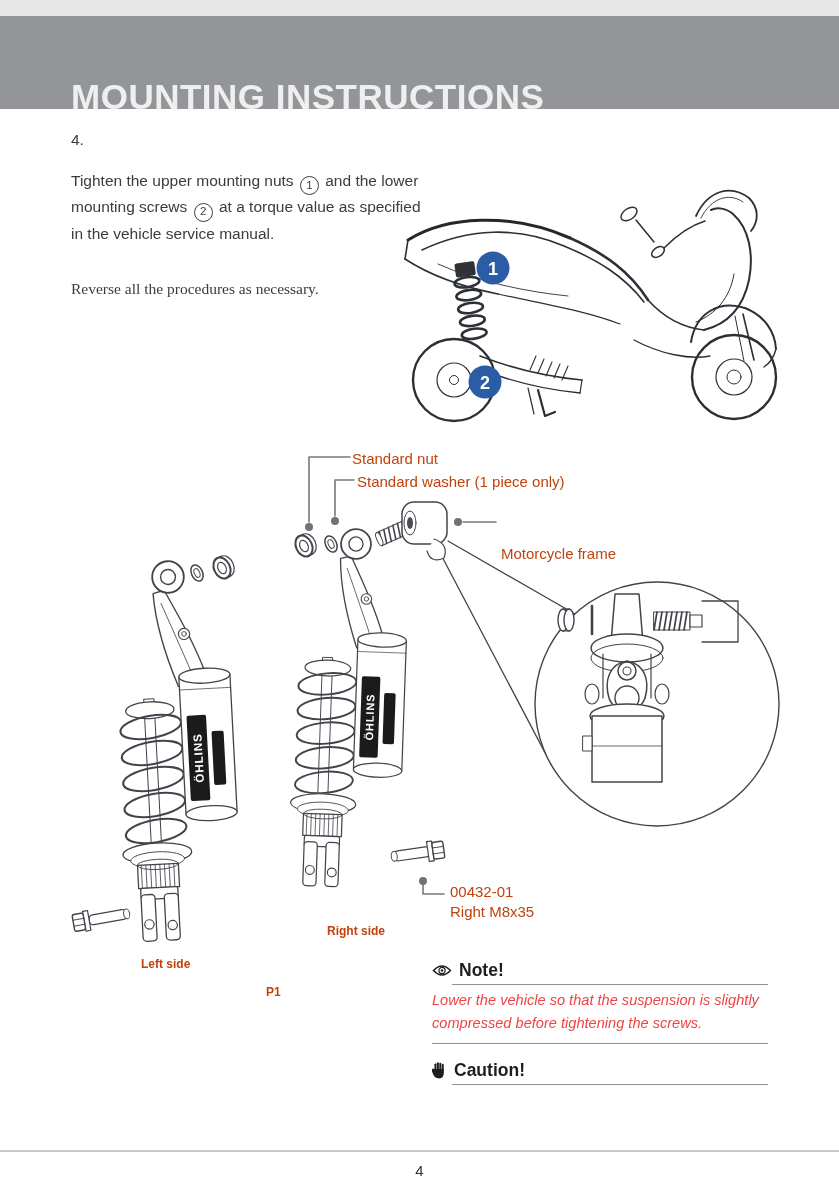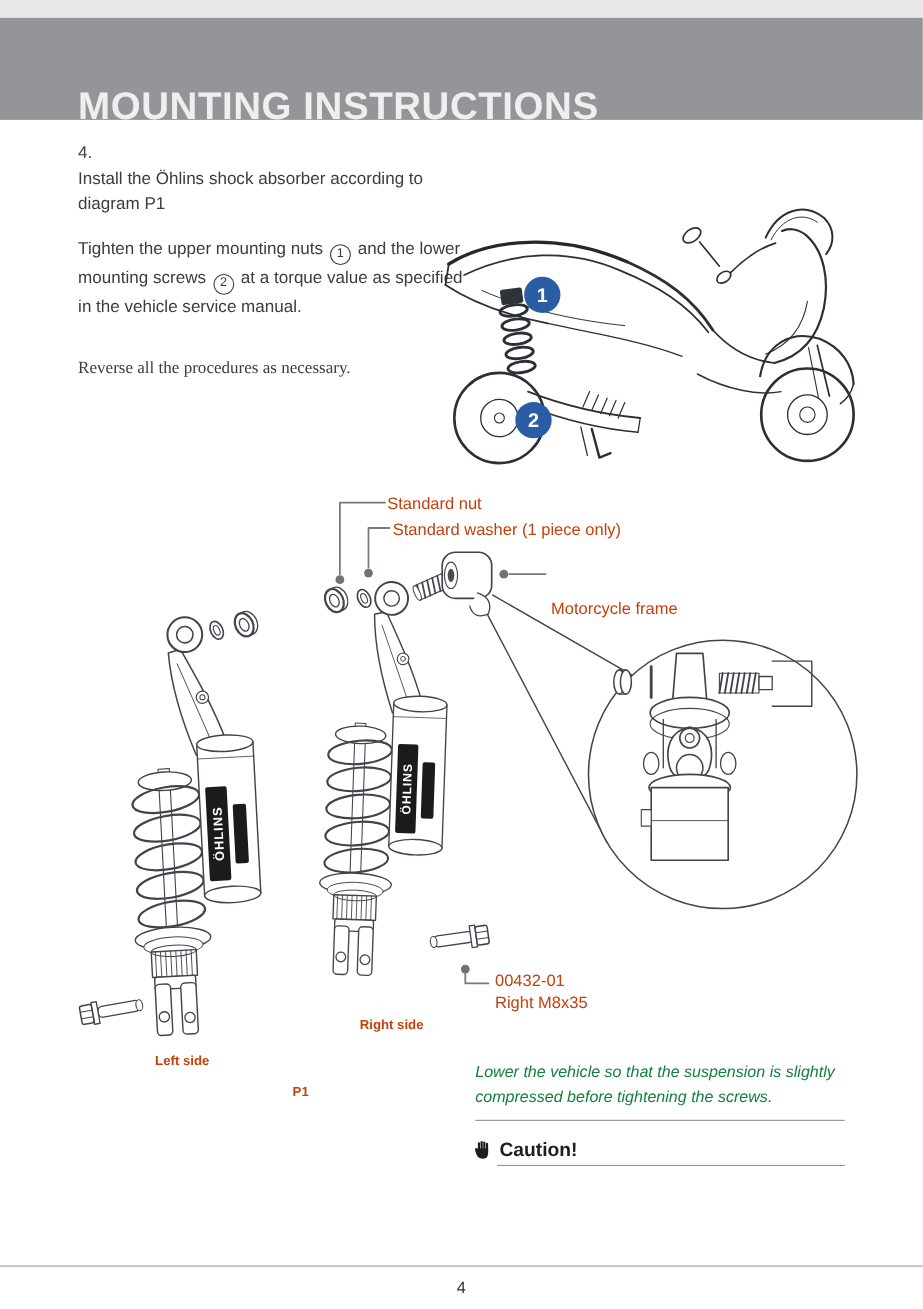--- a/index.html
+++ b/index.html
@@ -23,41 +23,40 @@
   svg{display:block;}
   
   .dlabel{position:absolute;font-size:15px;line-height:20px;color:#c2410c;white-space:nowrap;}
   .dlabel.bold{font-weight:bold;font-size:12px;}
   
   .note-col{position:absolute;left:432px;top:944px;width:336px;}
   .section-heading{position:relative;display:flex;align-items:center;gap:7px;
                    font-size:17.5px;font-weight:bold;color:#1e1e1e;padding-bottom:4px;}
   .section-heading::after{content:'';position:absolute;left:20px;right:0;bottom:0;
                           border-bottom:1.5px solid #8f9194;}
-  .section-body{font-style:italic;font-size:14.6px;line-height:23px;color:#15803d;
+  .section-body{font-style:italic;font-size:14.6px;line-height:23px;color:#ef4444;
                 padding:4px 0 8px 0;border-bottom:1.5px solid #8f9194;}
   .caution-block{margin-top:16px;}
   .hicon{flex:0 0 auto;}
   
   .footer-rule{position:absolute;left:0;top:1134px;width:839px;height:2px;background:#c8c9cb;}
   .page-number{position:absolute;left:0;top:1146px;width:839px;text-align:center;
                font-size:15px;color:#333;}
 </style>
 </head>
 <body>
 
 <div class="page">
 
   <div class="header">
     <h1>MOUNTING INSTRUCTIONS</h1>
   </div>
 
   <div class="instructions">
     <p>4.</p>
-    <p class="para-install">Install the Öhlins shock absorber according to diagram P1</p>
     <p class="para-tighten"><span>Tighten the upper mounting nuts</span> <span class="circ">1</span> <span>and the lower mounting screws</span> <span class="circ">2</span> <span>at a torque value as specified in the vehicle service manual.</span></p>
     <p class="para-reverse">Reverse all the procedures as necessary.</p>
   </div>
 
   <div class="scooter-wrap">
     <svg width="440" height="270" viewBox="0 0 440 270" xmlns="http://www.w3.org/2000/svg">
       <g fill="none" stroke="#2c3036" stroke-linecap="round" stroke-linejoin="round">
 
         <circle cx="56" cy="216" r="41" stroke-width="2.4"></circle>
         <circle cx="56" cy="216" r="17" stroke-width="1.2"></circle>
@@ -285,20 +284,28 @@
   <div class="dlabel" style="left:357px;top:456px;">Standard washer (1 piece only)</div>
   <div class="dlabel" style="left:501px;top:528px;">Motorcycle frame</div>
   <div class="dlabel" style="left:450px;top:866px;">00432-01</div>
   <div class="dlabel" style="left:450px;top:886px;">Right M8x35</div>
   <div class="dlabel bold" style="left:327px;top:905px;">Right side</div>
   <div class="dlabel bold" style="left:141px;top:938px;">Left side</div>
   <div class="dlabel bold" style="left:266px;top:966px;">P1</div>
 
   <div class="note-col">
     <div class="note-block">
+      <div class="section-heading">
+        <svg class="hicon" width="20" height="13" viewBox="0 0 20 13">
+          <path d="M1.5,6.5 Q10,-2.5 18.5,6.5 Q10,15.5 1.5,6.5 Z" fill="none" stroke="#1d1d1d" stroke-width="1.4"></path>
+          <circle cx="10" cy="6.5" r="3.1" fill="none" stroke="#1d1d1d" stroke-width="1.2"></circle>
+          <circle cx="10" cy="6.5" r="1.2" fill="#1d1d1d"></circle>
+        </svg>
+        <span>Note!</span>
+      </div>
       <div class="section-body">Lower the vehicle so that the suspension is slightly compressed before tightening the screws.</div>
     </div>
     <div class="caution-block">
       <div class="section-heading">
         <svg class="hicon" width="15" height="17" viewBox="0 0 16 18">
           <g fill="#1d1d1d">
             <rect x="2.6" y="1.4" width="2.1" height="8" rx="1"></rect>
             <rect x="5.2" y="0.2" width="2.1" height="9" rx="1"></rect>
             <rect x="7.8" y="0.8" width="2.1" height="8.6" rx="1"></rect>
             <rect x="10.4" y="1.8" width="2.1" height="7.6" rx="1"></rect>

